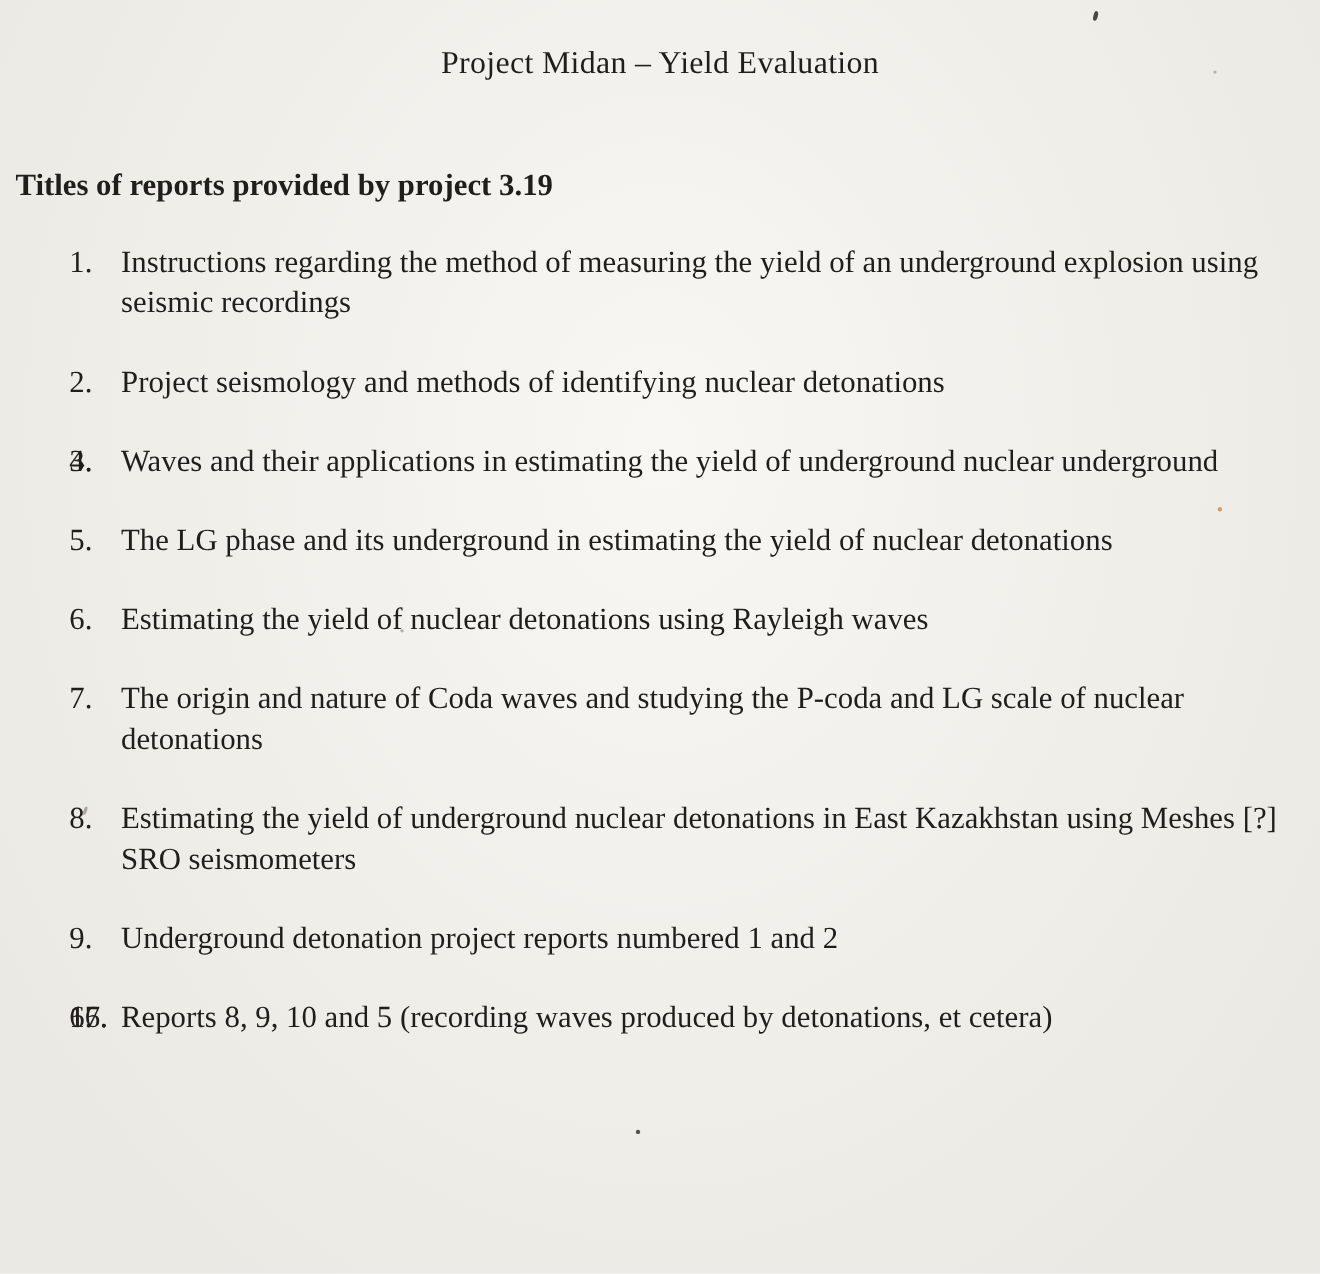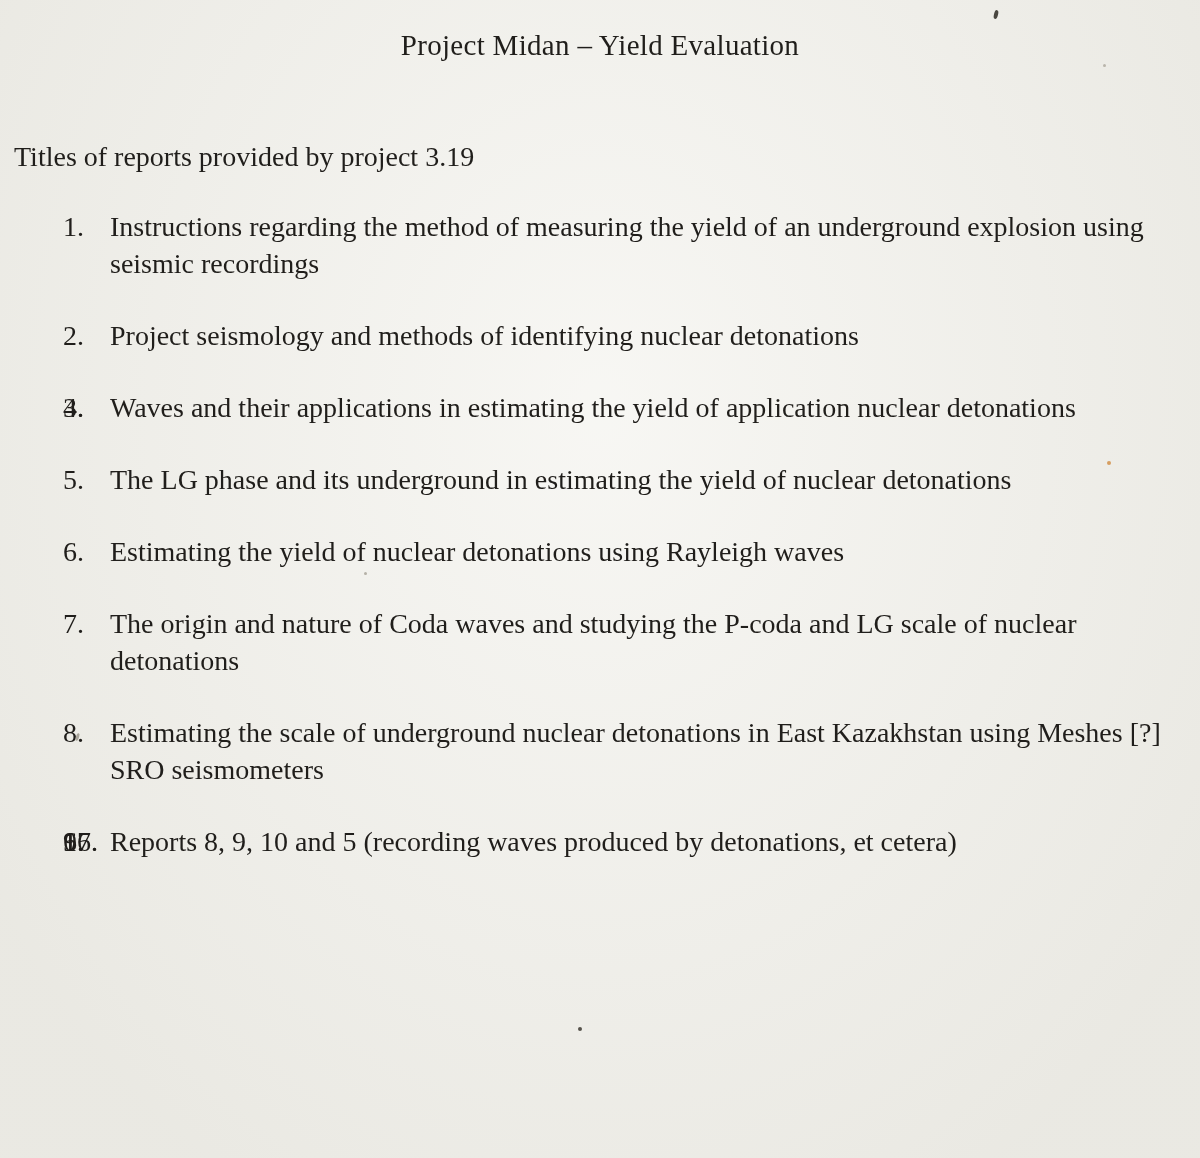--- a/index.html
+++ b/index.html
@@ -14,34 +14,35 @@
     color: #201e1b;
   }
   .page {
     position: relative;
     width: 1200px;
     height: 1158px;
     box-sizing: border-box;
     background:
       radial-gradient(ellipse at 50% 35%, rgba(255,255,255,0.45), rgba(120,118,110,0.06) 85%),
       #f1f0ea;
-    padding-top: 28px;
+    padding-top: 40px;
   }
   .doc-title {
     margin: 0;
     font-size: 29px;
     font-weight: normal;
     text-align: center;
     line-height: 34px;
     letter-spacing: 0.3px;
   }
   .intro {
     margin: 78px 0 0 14px;
     font-size: 28px;
     line-height: 34px;
+    font-weight: bold;
   }
   .report-list {
     margin-top: 34px;
   }
   .report-item {
     position: relative;
     padding-left: 110px;
     padding-right: 30px;
     margin-bottom: 35px;
     font-size: 28px;
@@ -90,45 +91,46 @@
     <span class="item-number">2.</span>
     <span class="item-text">Project seismology and methods of identifying nuclear detonations</span>
   </div>
 
   <div class="report-item">
     <span class="item-number">3.</span>
   </div>
 
   <div class="report-item">
     <span class="item-number">4.</span>
-    <span class="item-text">Waves and their applications in estimating the yield of application nuclear detonations</span>
+    <span class="item-text">Waves and their applications in estimating the yield of underground nuclear underground</span>
   </div>
 
   <div class="report-item">
     <span class="item-number">5.</span>
     <span class="item-text">The LG phase and its underground in estimating the yield of nuclear detonations</span>
   </div>
 
   <div class="report-item">
     <span class="item-number">6.</span>
     <span class="item-text">Estimating the yield of nuclear detonations using Rayleigh waves</span>
   </div>
 
   <div class="report-item">
     <span class="item-number">7.</span>
     <span class="item-text">The origin and nature of Coda waves and studying the P-coda and LG scale of nuclear detonations</span>
   </div>
 
   <div class="report-item">
     <span class="item-number">8.</span>
-    <span class="item-text">Estimating the scale of underground nuclear detonations in East Kazakhstan using Meshes [?] SRO seismometers</span>
+    <span class="item-text">Estimating the yield of underground nuclear detonations in East Kazakhstan using Meshes [?] SRO seismometers</span>
   </div>
 
   <div class="report-item">
     <span class="item-number">9.</span>
+    <span class="item-text">Underground detonation project reports numbered 1 and 2</span>
   </div>
 
   <div class="report-item">
     <span class="item-number">6.</span>
   </div>
 
   <div class="report-item">
     <span class="item-number">17.</span>
   </div>
 

